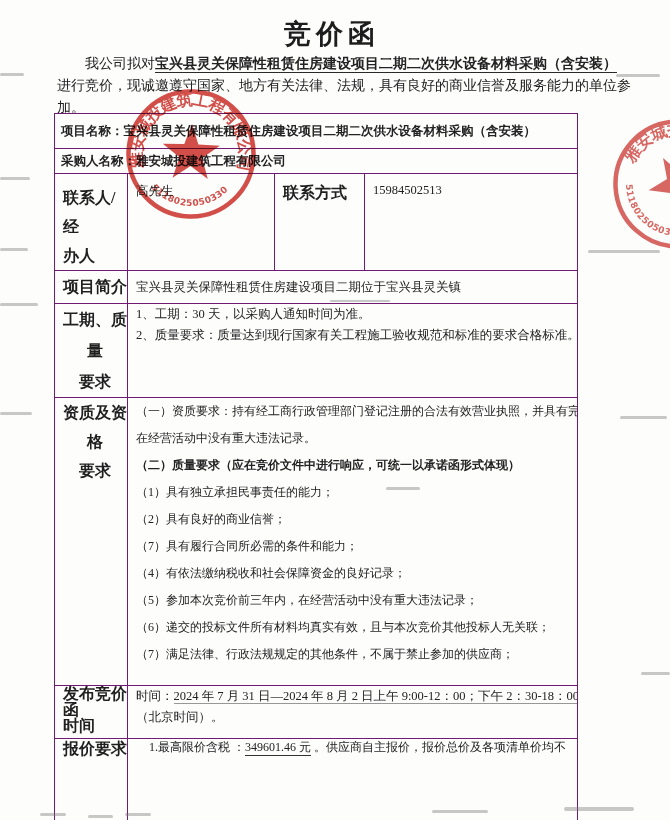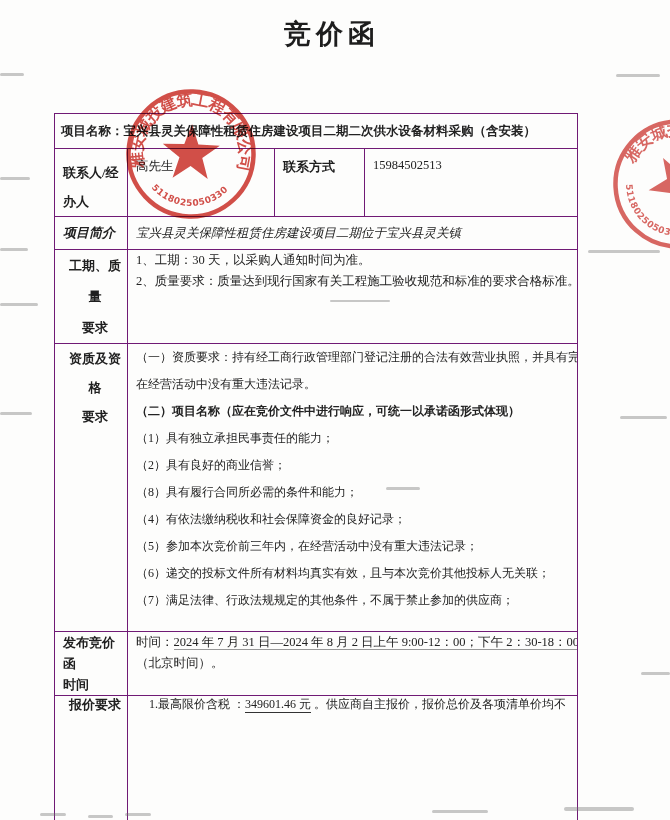--- a/index.html
+++ b/index.html
@@ -12,68 +12,76 @@
 
   .intro{position:absolute;left:57px;top:53px;width:568px;font-size:14px;line-height:22px;
          color:#222;}
   .intro .iline{white-space:nowrap;}
   .indent{display:inline-block;width:28px;}
   .proj{font-weight:bold;border-bottom:1.5px solid #2a2a2a;padding-bottom:1px;}
 
   table.info{position:absolute;left:54px;top:113px;width:524px;border-collapse:collapse;
              table-layout:fixed;font-size:12.5px;color:#222;}
   table.info td{border:1px solid #701a75;padding:0 0 0 8px;vertical-align:top;overflow:hidden;}
-  td.lbl{font-weight:bold;white-space:pre-line;font-size:13px;color:#1f1f1f;}
+  td.lbl{font-weight:bold;white-space:pre-line;font-size:16px;color:#1f1f1f;}
   .nowrap{white-space:nowrap;}
   .b{font-weight:bold;}
   .u{border-bottom:1px solid #333;padding-bottom:1px;}
   .u-light{border-bottom:1px solid rgba(70,70,70,.55);}
 
   tr.r1 td{vertical-align:middle;font-weight:bold;padding-left:6px;}
   tr.r2 td{vertical-align:middle;font-weight:bold;padding-left:6px;}
   tr.r3 td{padding-top:9px;}
   td.lbl-contact{padding-top:8px;line-height:29px;}
-  tr.r4 td{vertical-align:middle;font-style:italic;}
+  tr.r4 td{vertical-align:middle;}
   td.lbl-scope{padding-top:12px;line-height:31px;}
   td.ct-scope{padding-top:13px;}
   td.lbl-schedule{padding-top:10px;line-height:31px;text-align:center;padding-left:0;}
   td.ct-schedule{padding-top:9px;line-height:21px;}
   td.lbl-qual{vertical-align:middle;text-align:center;line-height:29px;padding-left:0;}
   td.ct-qual{padding-top:7px;line-height:27px;font-size:12px;}
-  td.lbl-time{padding-top:5px;line-height:21px;margin-top:44px;}
+  td.lbl-time{padding-top:5px;line-height:16px;margin-top:44px;}
   td.ct-time{padding-top:5px;line-height:21px;}
   td.lbl-quote{padding-top:42px;text-align:center;padding-left:0;}
   td.ct-quote{padding-top:4px;line-height:16.8px;font-size:12px;}
   .pindent{display:inline-block;width:13px;}
   .line{white-space:nowrap;}
 
   .stamp-layer{position:absolute;left:0;top:0;width:670px;height:820px;
                pointer-events:none;mix-blend-mode:multiply;opacity:.88;}
 
   .artifact{position:absolute;background:rgba(110,110,110,.38);border-radius:2px;
             filter:blur(.4px);}
 </style>
 </head>
 <body>
 
 <div class="page">
 
   <h1 class="title">竞价函</h1>
 
+  <div class="intro">
+    <div class="iline"><span class="indent"></span><span>我公司拟对</span><span class="proj">宝兴县灵关保障性租赁住房建设项目二期二次供水设备材料采购（含安装）</span></div>
+    <div class="iline">进行竞价，现诚邀遵守国家、地方有关法律、法规，具有良好的商业信誉及服务能力的单位参</div>
+    <div class="iline">加。</div>
+  </div>
 
   <table class="info">
     <colgroup>
         <col style="width:73px">
         <col style="width:147px">
         <col style="width:90px">
         <col>
       </colgroup>
     <tbody>
         <tr class="r1" style="height:35px">
       <td colspan="4" class="nowrap"><span>项目名称：</span><span>宝兴县灵关保障性租赁住房建设项目二期二次供水设备材料采购（含安装）</span></td>
+    </tr>
+    <tr class="r2" style="height:25px">
+      <td colspan="4" class="nowrap"><span>采购人名称：</span><span>雅安城投建筑工程有限公司</span></td>
     </tr>
     <tr class="r3" style="height:54px">
       <td class="lbl lbl-contact">联系人/经
 办人</td>
       <td>高先生</td>
       <td class="lbl" style="padding-top:9px">联系方式</td>
       <td>15984502513</td>
     </tr>
     <tr class="r4" style="height:33px">
       <td class="lbl" style="vertical-align:middle">项目简介</td>
@@ -86,24 +94,24 @@
         <div class="line">1、工期：30 天，以采购人通知时间为准。</div>
         <div class="line">2、质量要求：质量达到现行国家有关工程施工验收规范和标准的要求合格标准。</div>
       </td>
     </tr>
     <tr class="r7" style="height:288px">
       <td class="lbl lbl-qual">资质及资格
 要求</td>
       <td colspan="3" class="ct-qual">
         <div class="line">（一）资质要求：持有经工商行政管理部门登记注册的合法有效营业执照，并具有完</div>
         <div class="line">在经营活动中没有重大违法记录。</div>
-        <div class="line b">（二）项目名称（应在竞价文件中进行响应，可统一以承诺函形式体现）</div>
+        <div class="line b">（二）质量要求（应在竞价文件中进行响应，可统一以承诺函形式体现）</div>
         <div class="line">（1）具有独立承担民事责任的能力；</div>
         <div class="line">（2）具有良好的商业信誉；</div>
-        <div class="line">（8）具有履行合同所必需的条件和能力；</div>
+        <div class="line">（7）具有履行合同所必需的条件和能力；</div>
         <div class="line">（4）有依法缴纳税收和社会保障资金的良好记录；</div>
         <div class="line">（5）参加本次竞价前三年内，在经营活动中没有重大违法记录；</div>
         <div class="line">（6）递交的投标文件所有材料均真实有效，且与本次竞价其他投标人无关联；</div>
         <div class="line">（7）满足法律、行政法规规定的其他条件，不属于禁止参加的供应商；</div>
       </td>
     </tr>
     <tr class="r8" style="height:53px">
       <td class="lbl lbl-time">发布竞价函
 时间</td>
       <td colspan="3" class="ct-time">

